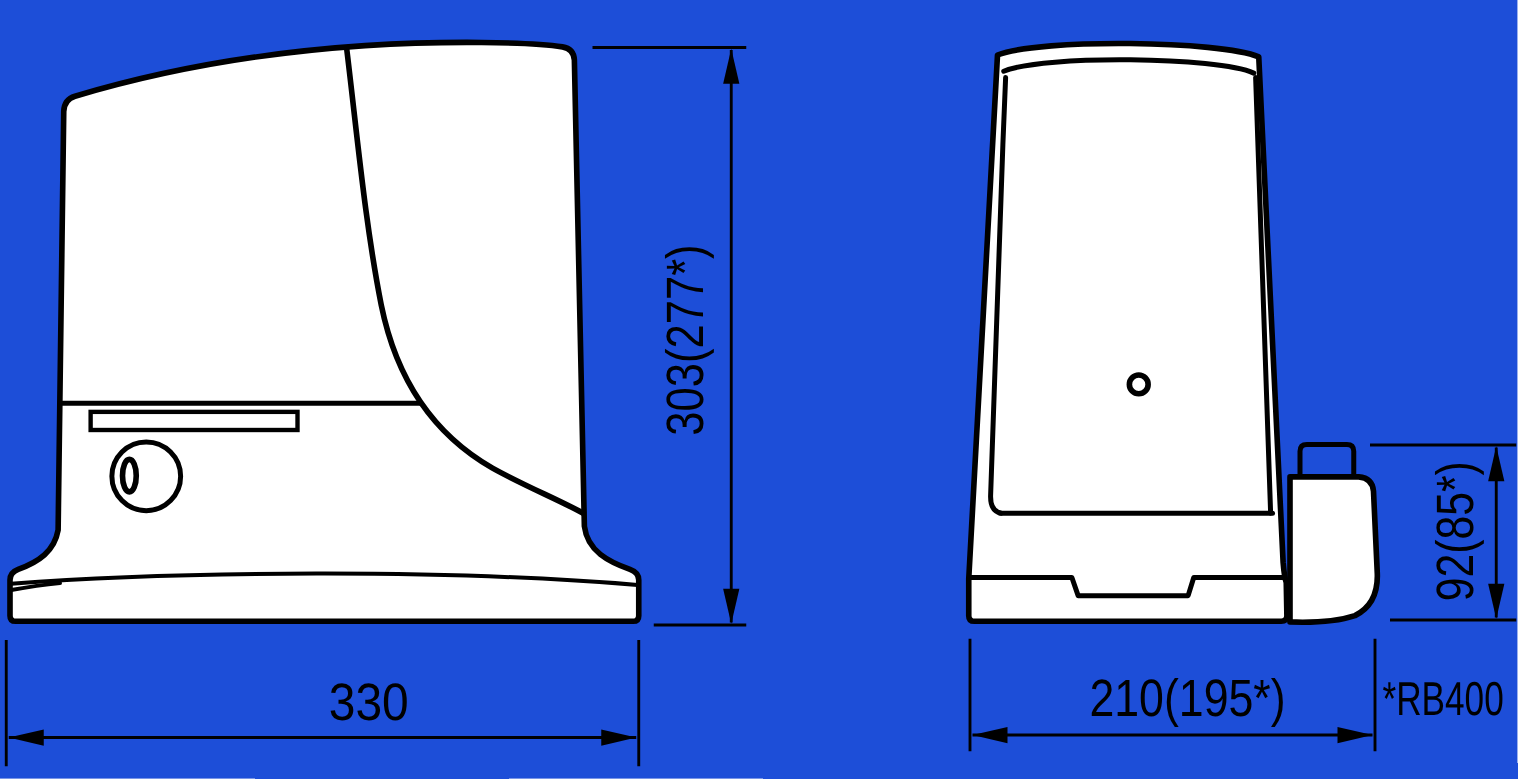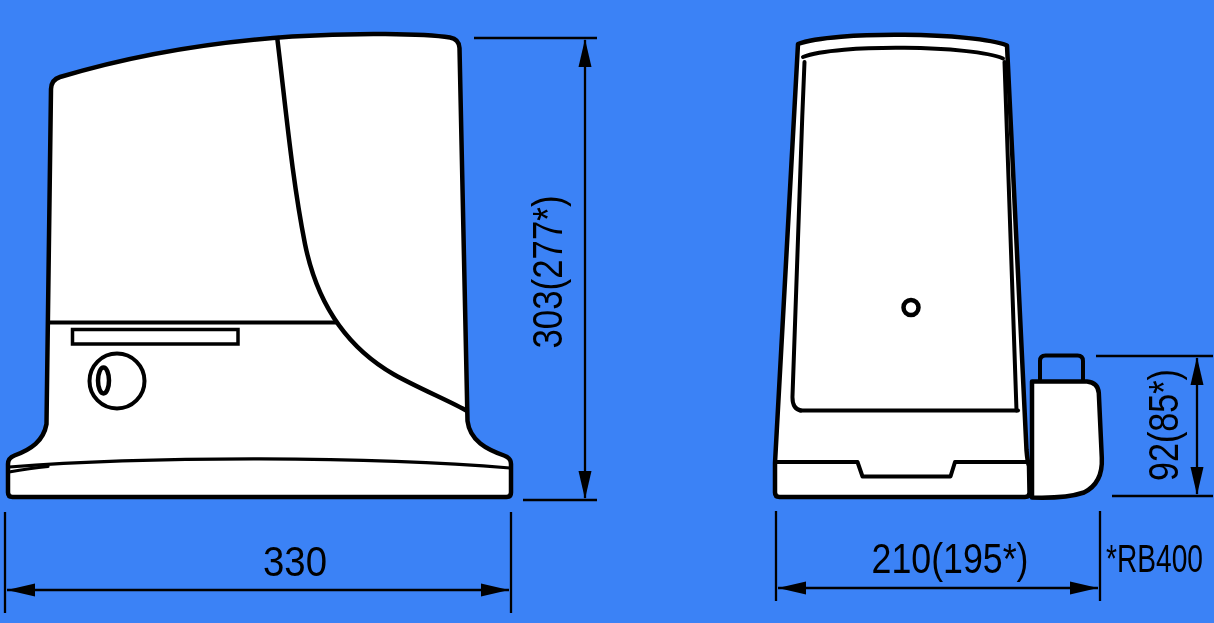--- a/index.html
+++ b/index.html
@@ -8,21 +8,21 @@
     background: #ffffff;
     width: 1214px;
     height: 623px;
     overflow: hidden;
     font-family: "Liberation Sans", sans-serif;
   }
   .canvas {
     position: relative;
     width: 1214px;
     height: 623px;
-    background: #3b82f6;
+    background: #1d4ed8;
   }
   svg { display: block; }
   .outline {
     fill: #ffffff;
     stroke: #000000;
     stroke-width: 4.5;
     stroke-linejoin: round;
   }
   .inner-line {
     fill: none;

